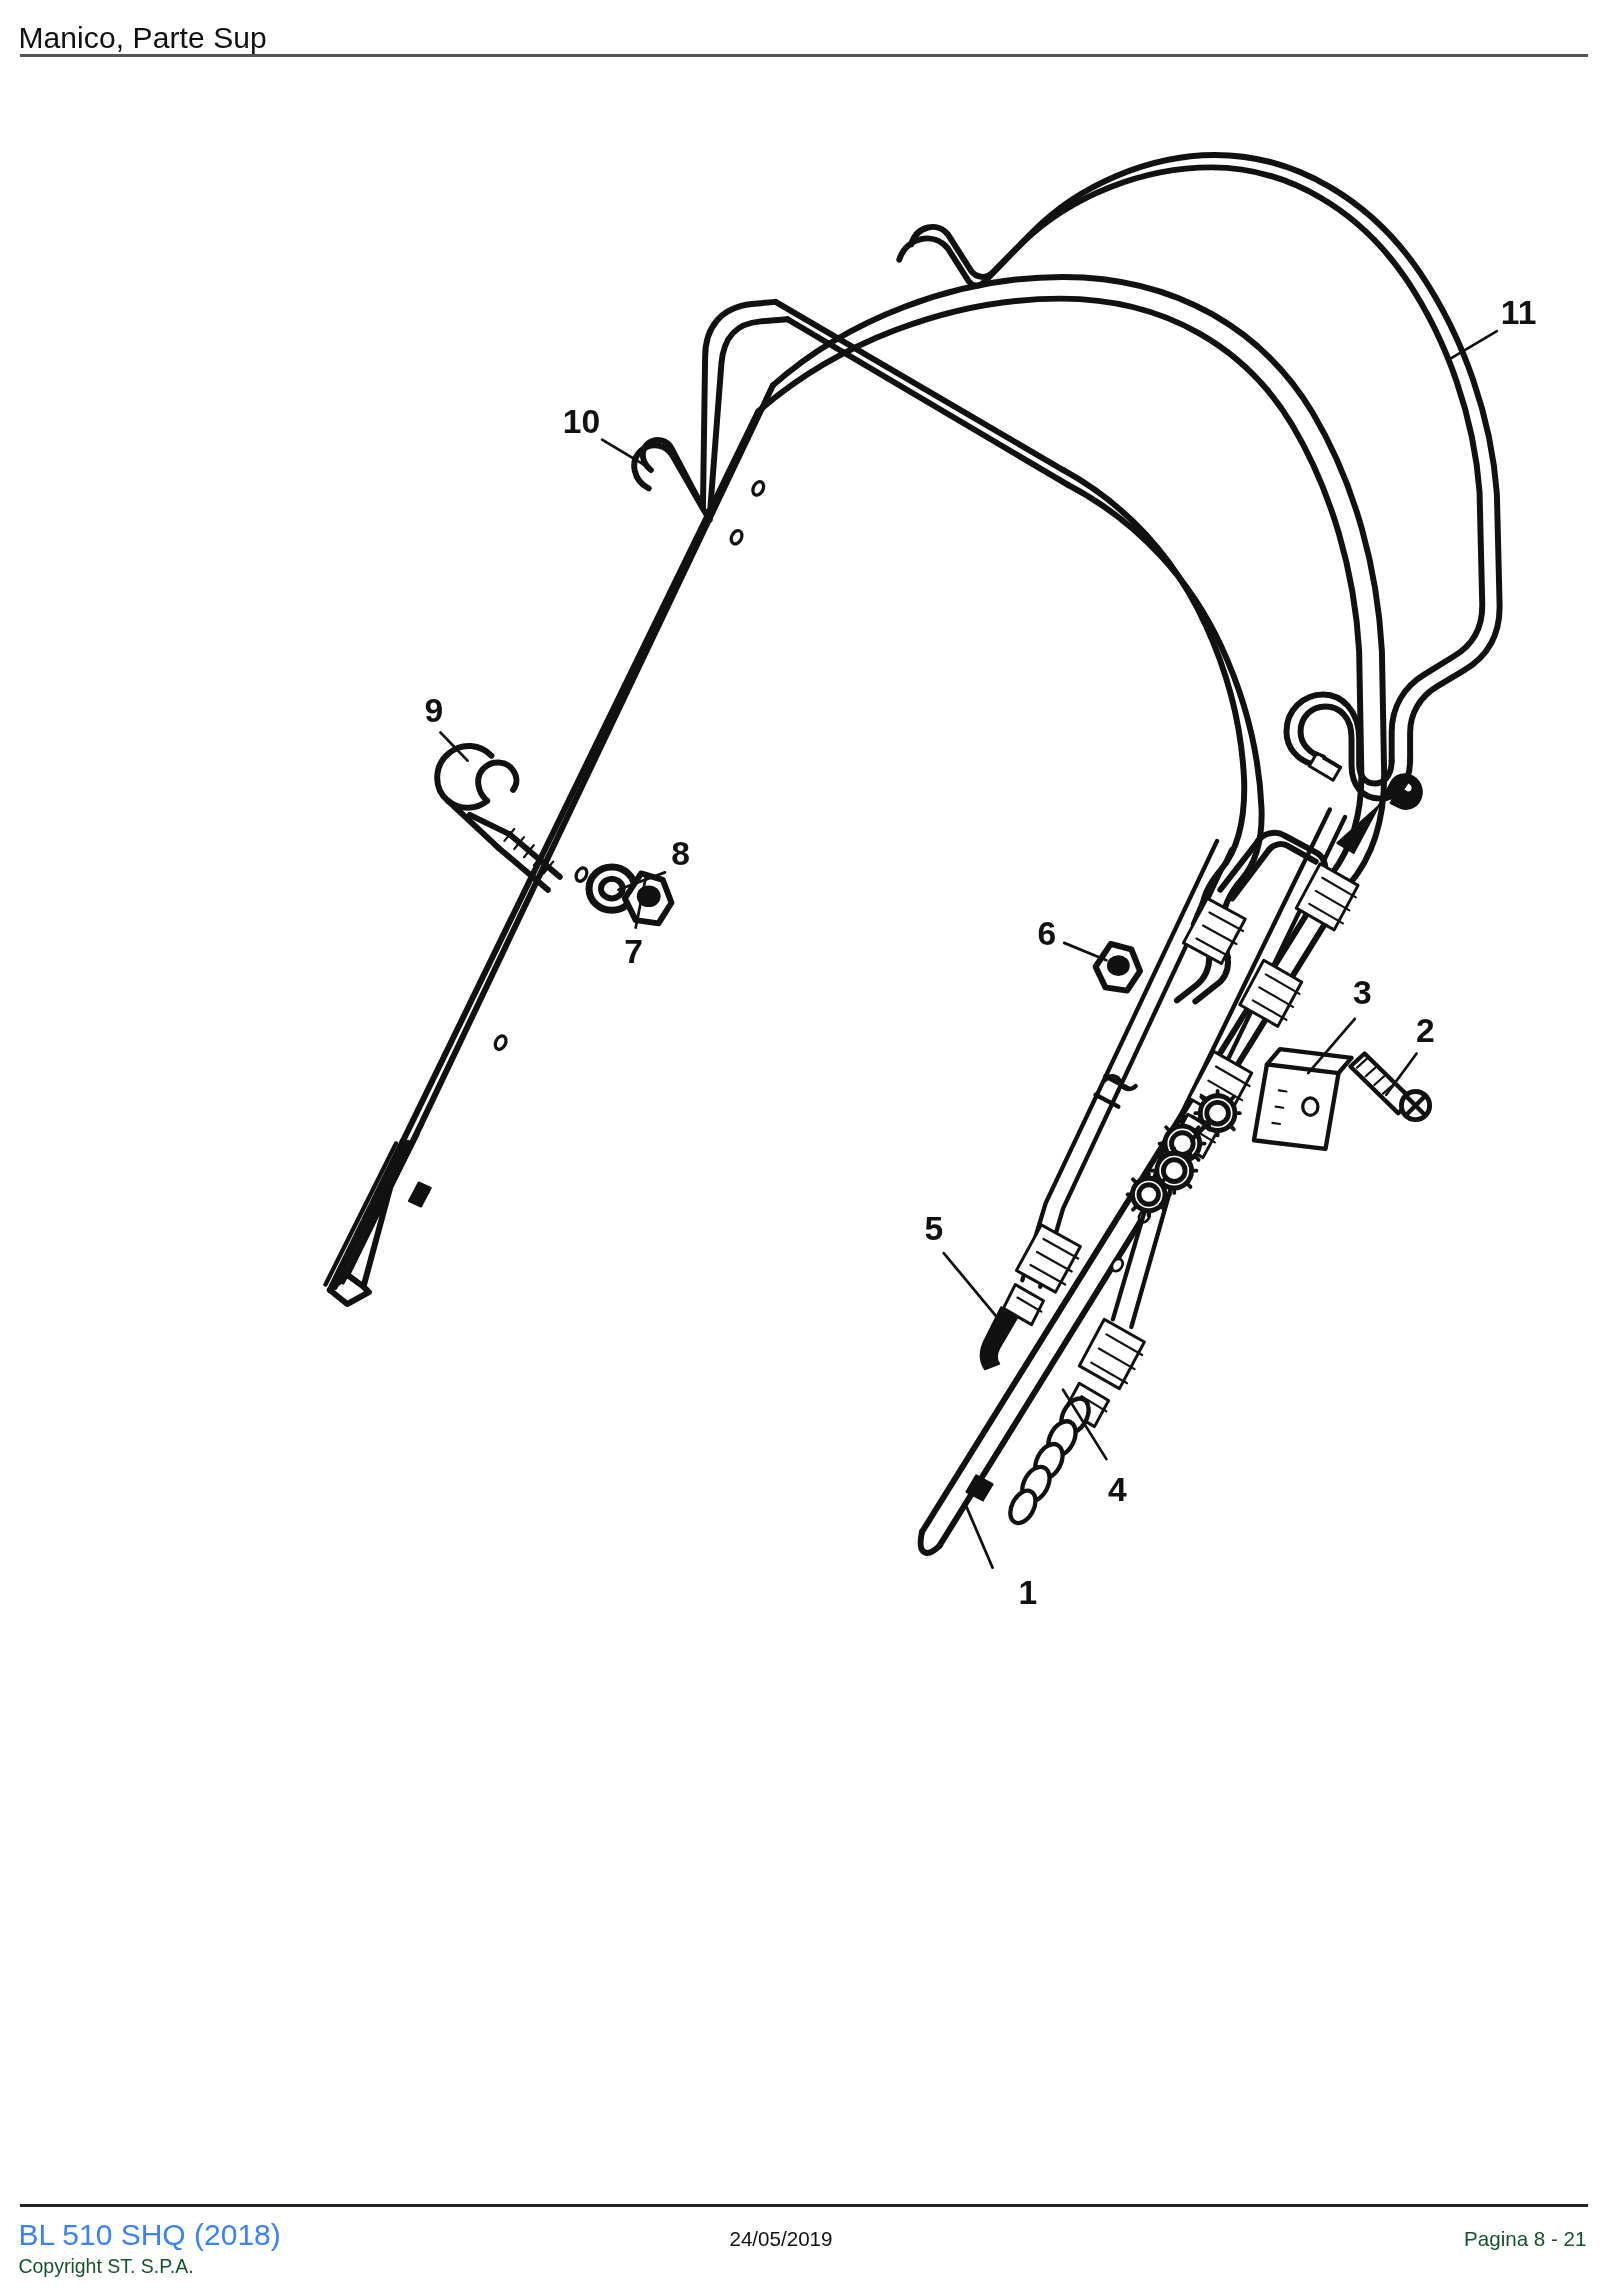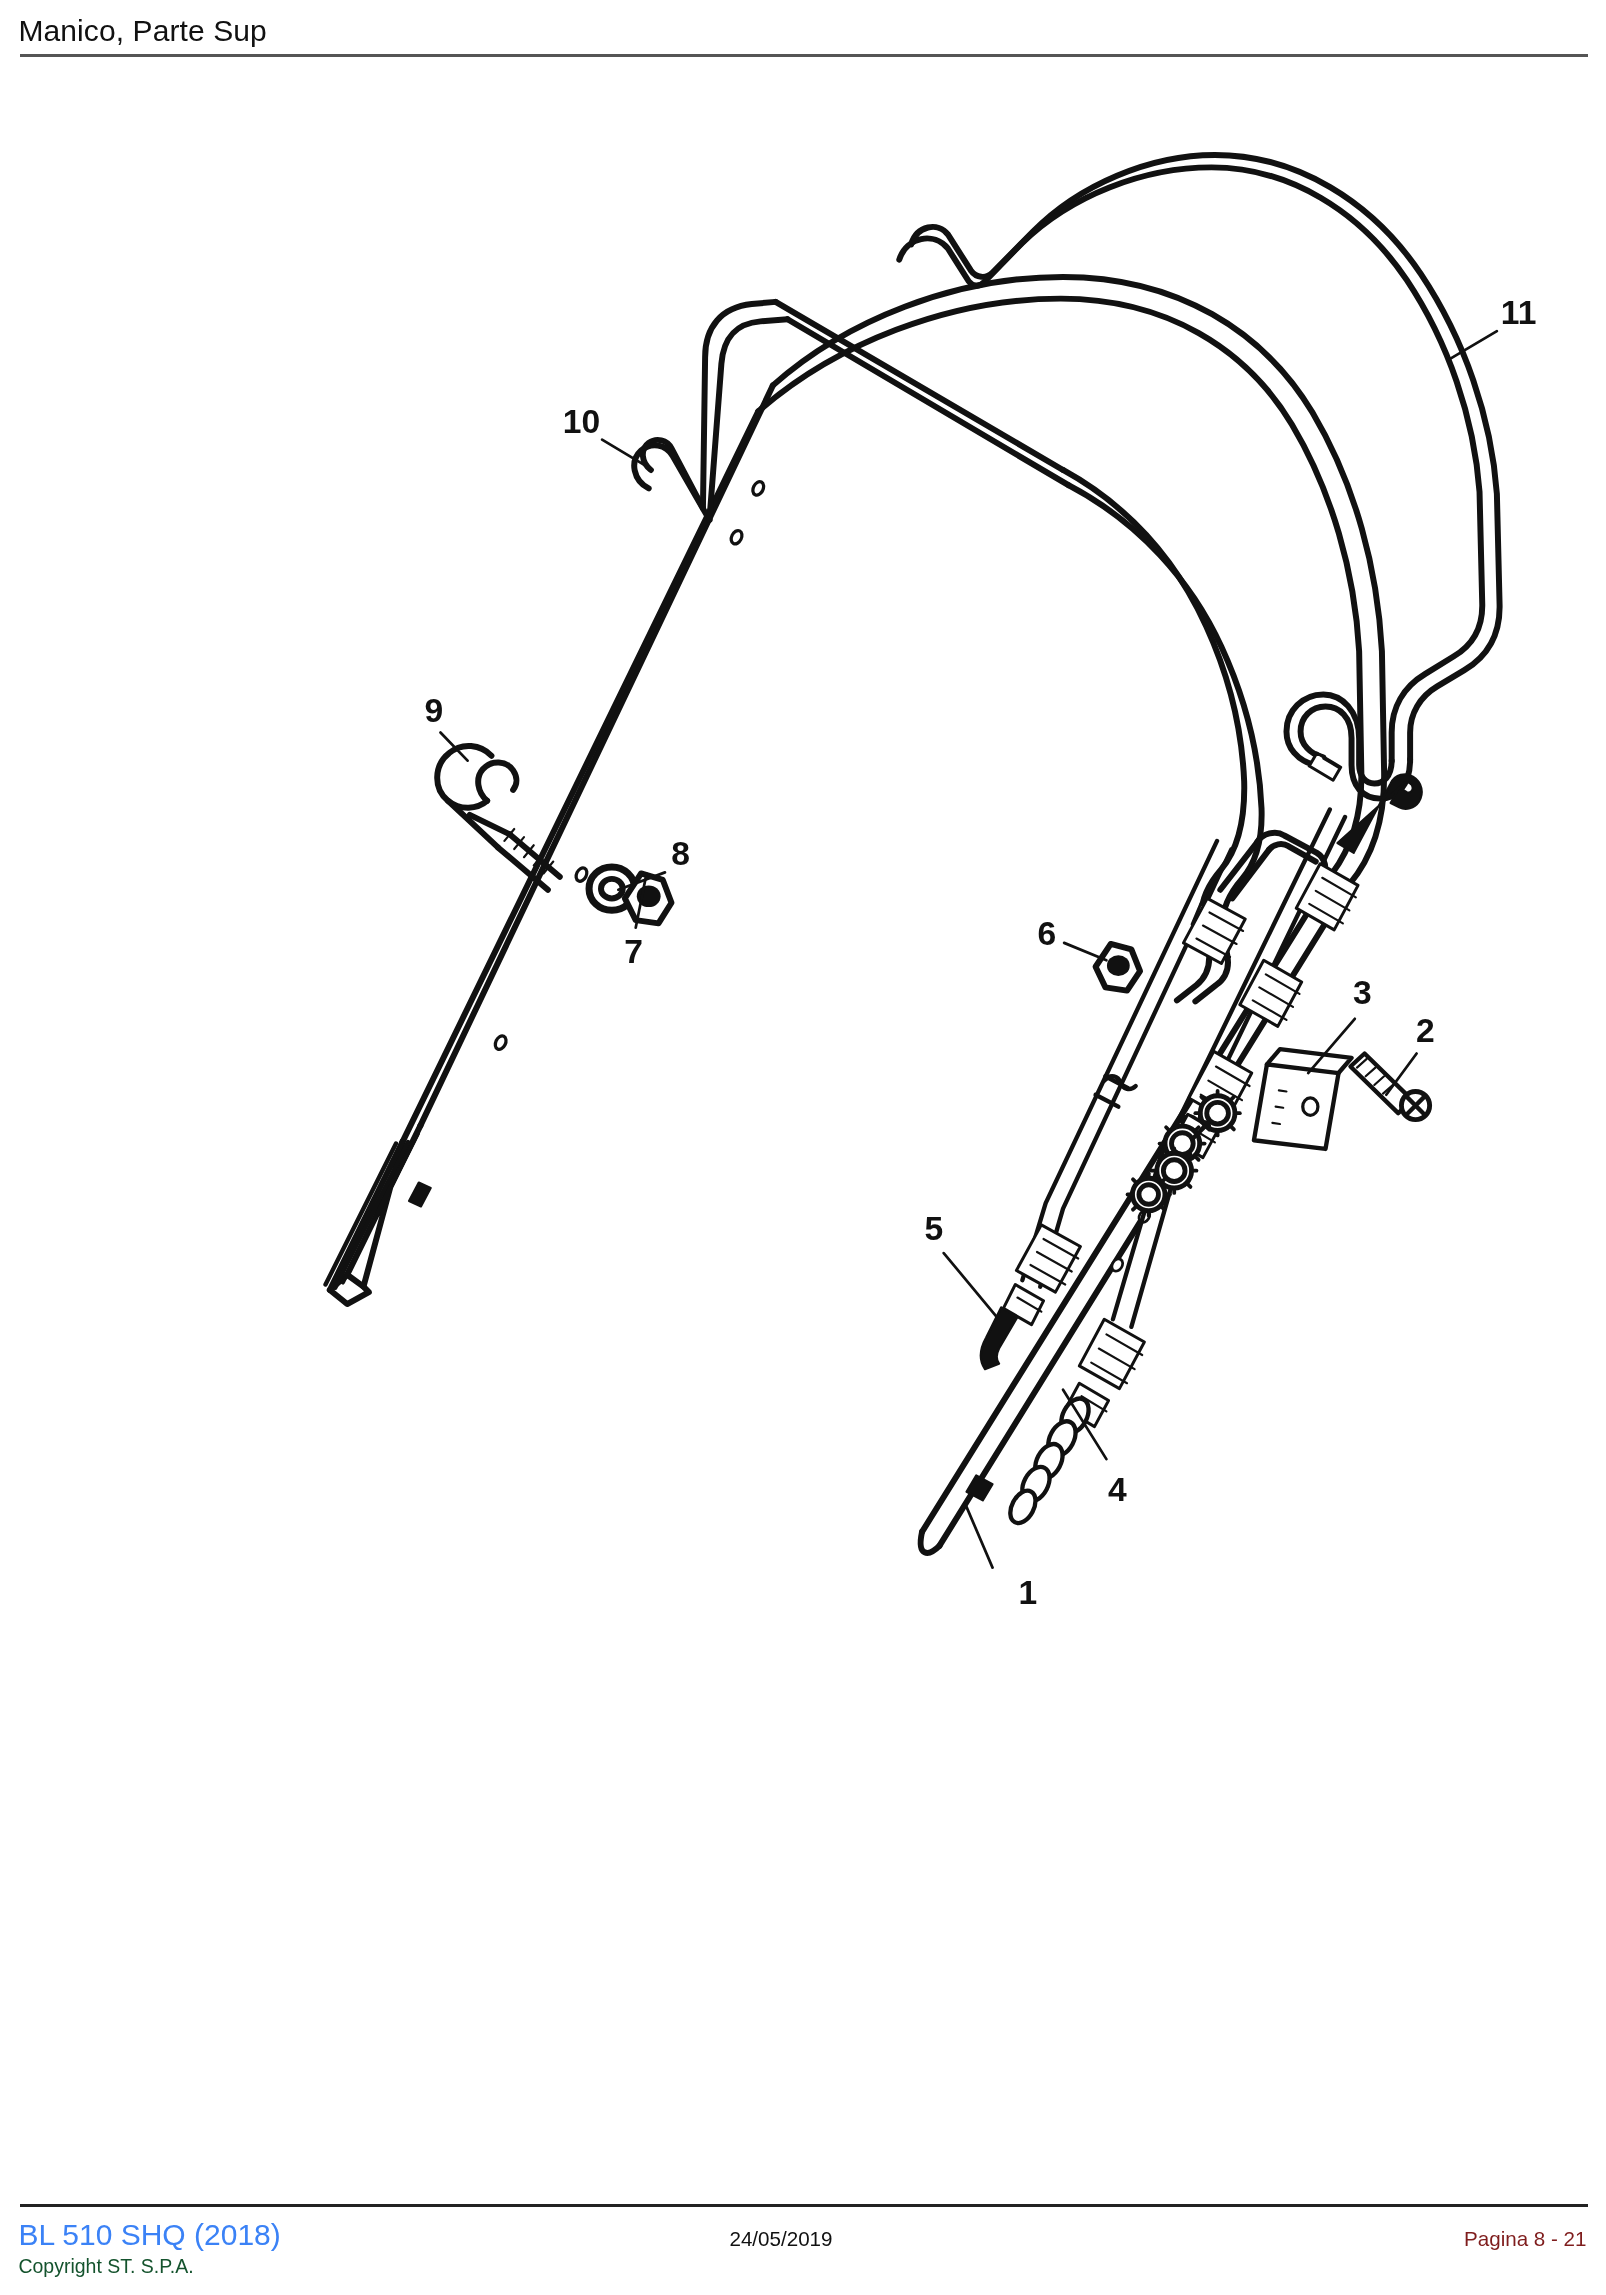--- a/index.html
+++ b/index.html
@@ -8,21 +8,21 @@
     font-family:"Liberation Sans", sans-serif;
     color:#000;
     position:relative;
     overflow:hidden;
   }
   .page{position:absolute;inset:0;}
 
   
   .header-title{
     position:absolute;
-    left:18.4px; top:14px;
+    left:18.4px; top:21px;
     font-size:30px;
     line-height:34px;
     letter-spacing:0.1px;
     color:#111;
     white-space:nowrap;
   }
   .header-rule{
     position:absolute;
     left:19.5px; top:54px;
     width:1568px; height:2.7px;
@@ -53,21 +53,21 @@
     left:0; top:2227px;
     width:1562px;
     text-align:center;
     font-size:20.6px; line-height:24px;
     color:#111;
   }
   .footer-page{
     position:absolute;
     right:19.5px; top:2227px;
     font-size:20.6px; line-height:24px;
-    color:#7f1d1d; white-space:nowrap;
+    color:#14532d; white-space:nowrap;
   }
 
   
   .diagram{
     position:absolute;
     left:0; top:60px;
     width:1606px; height:2115px;
   }
   .diagram svg{display:block;width:1606px;height:2115px;}
 

